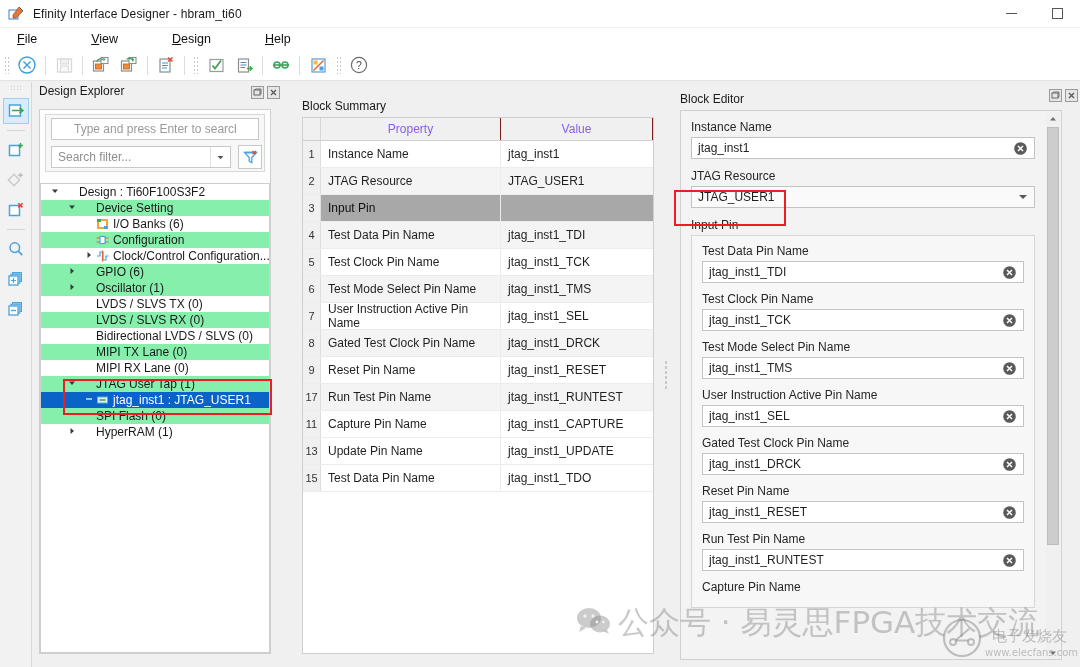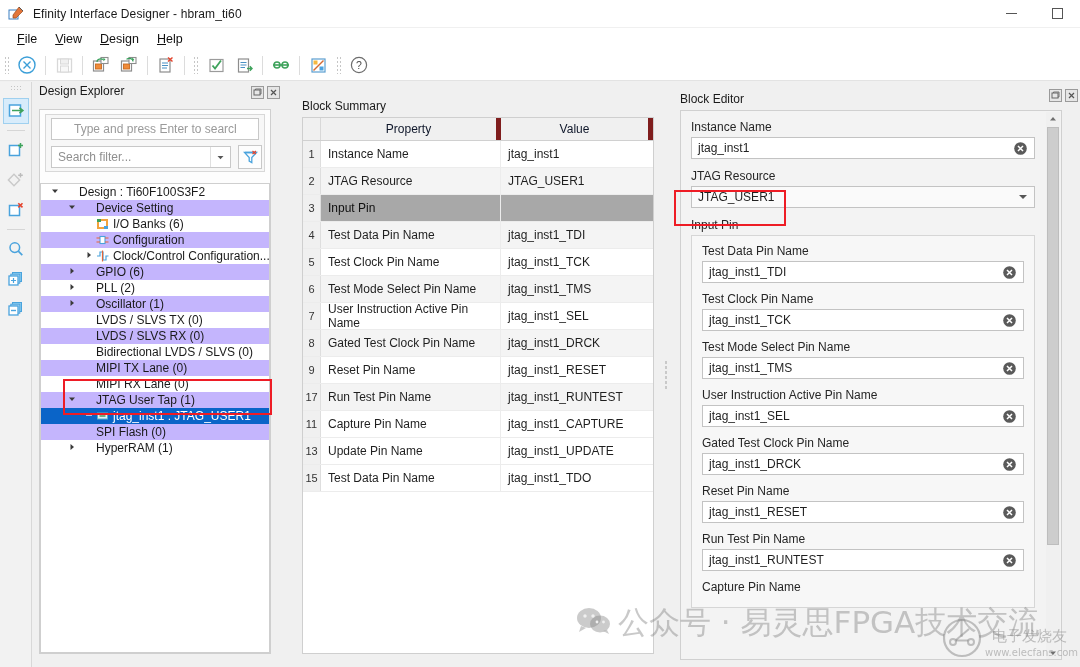--- a/index.html
+++ b/index.html
@@ -23,21 +23,21 @@
   .titlebar .app-icon { width: 16px; height: 16px; margin-left: 8px; position: relative; flex: 0 0 auto; }
   .titlebar .title-text { margin-left: 9px; font-size: 12px; color: #1a1a1a; letter-spacing: .1px; }
   .winbtns { margin-left: auto; display: flex; height: 28px; }
   .winbtn { width: 46px; height: 28px; display: flex; align-items: center; justify-content: center; }
   .winbtn .min { width: 11px; height: 1px; background: #555; }
   .winbtn .max { width: 11px; height: 11px; border: 1px solid #555; }
 
   
   .menubar {
     position: absolute; top: 28px; left: 0; width: 1080px; height: 22px;
-    background: #ffffff; display: flex; align-items: center; padding-left: 8px;
+    background: #ffffff; display: flex; align-items: center; padding-left: 8px; gap: 36px;
   }
   .menuitem { padding: 2px 9px; font-size: 12.5px; color: #101010; cursor: default; }
   .menuitem u { text-decoration: underline; }
 
   
   .toolbar {
     position: absolute; top: 50px; left: 0; width: 1080px; height: 31px;
     background: #ffffff; display: flex; align-items: center; border-bottom: 1px solid #e3e3e3;
   }
   .tbgrip { width: 7px; height: 18px; margin: 0 2px 0 4px;
@@ -88,33 +88,33 @@
   .combo-arrow { margin-left: auto; width: 20px; height: 20px; border-left: 1px solid #e0e0e0;
     display: flex; align-items: center; justify-content: center; }
   .filterbtn { position: absolute; width: 24px; height: 24px; border: 1px solid #c8c8c8;
     background:#fdfdfd; display:flex; align-items:center; justify-content:center; }
 
   
   .tree { position: absolute; left: 40px; top: 183px; width: 230px; height: 470px;
     background: #fff; border: 1px solid #cfcfcf; overflow: hidden; }
   .trow { height: 16px; display: flex; align-items: center; font-size: 12px; white-space: nowrap;
     color: #1a1a1a; padding-right: 18px; }
-  .trow.alt { background: #c4b5fd; }
+  .trow.alt { background: #86efac; }
   .trow.sel { background: #0a64c8; color: #fff; }
   .tarrow { width: 12px; text-align: center; font-size: 8px; color: #3a3a3a; flex: 0 0 12px; }
   .ticon { width: 14px; height: 13px; margin-right: 4px; flex: 0 0 14px;
            display:flex; align-items:center; justify-content:center; }
 
   
   .bsum { position: absolute; left: 302px; top: 117px; width: 352px; height: 537px;
     background: #fff; border: 1px solid #cfcfcf; overflow: hidden; }
   .bs-head { display: flex; height: 23px; background: #f0f0f0; border-bottom: 1px solid #d0d0d0; }
   .bs-head .hnum { width: 18px; border-right: 1px solid #d8d8d8; }
   .bs-head .hcell { display: flex; align-items: center; justify-content: center;
-    font-size: 12px; color: #0f172a; border-right: 5px solid #7f1d1d; }
+    font-size: 12px; color: #8b5cf6; border-right: 1px solid #7f1d1d; }
   .bs-row { display: flex; height: 27px; border-bottom: 1px solid #ececec; font-size: 12px; }
   .bs-row .num { width: 18px; background: #f0f0f0; color: #333; font-size: 11px;
      display: flex; align-items: center; justify-content: center; border-right: 1px solid #dedede; }
   .bs-row .prop { width: 180px; display: flex; align-items: center; padding-left: 7px;
      border-right: 1px solid #ececec; }
   .bs-row .val { flex: 1; display: flex; align-items: center; padding-left: 7px; }
   .bs-row.odd .prop, .bs-row.odd .val { background: #fff; }
   .bs-row.even .prop, .bs-row.even .val { background: #f4f4f4; }
   .bs-row.group .prop, .bs-row.group .val { background: #a8a8a8; color: #101010; }
 
@@ -416,28 +416,20 @@
           </span>
           <span>Clock/Control Configuration...</span>
         </div>
         <div class="trow alt">
           <span style="flex: 0 0 25px;"></span>
           <span class="tarrow"><svg width="8" height="8" viewBox="0 0 8 8">
               <path d="M2.5 1 L6 4 L2.5 7 Z" fill="#3a3a3a"></path>
             </svg></span>
           <span class="ticon"></span>
           <span>GPIO (6)</span>
-        </div>
-        <div class="trow">
-          <span style="flex: 0 0 25px;"></span>
-          <span class="tarrow"><svg width="8" height="8" viewBox="0 0 8 8">
-              <path d="M2.5 1 L6 4 L2.5 7 Z" fill="#3a3a3a"></path>
-            </svg></span>
-          <span class="ticon"></span>
-          <span>PLL (2)</span>
         </div>
         <div class="trow alt">
           <span style="flex: 0 0 25px;"></span>
           <span class="tarrow"><svg width="8" height="8" viewBox="0 0 8 8">
               <path d="M2.5 1 L6 4 L2.5 7 Z" fill="#3a3a3a"></path>
             </svg></span>
           <span class="ticon"></span>
           <span>Oscillator (1)</span>
         </div>
         <div class="trow">

